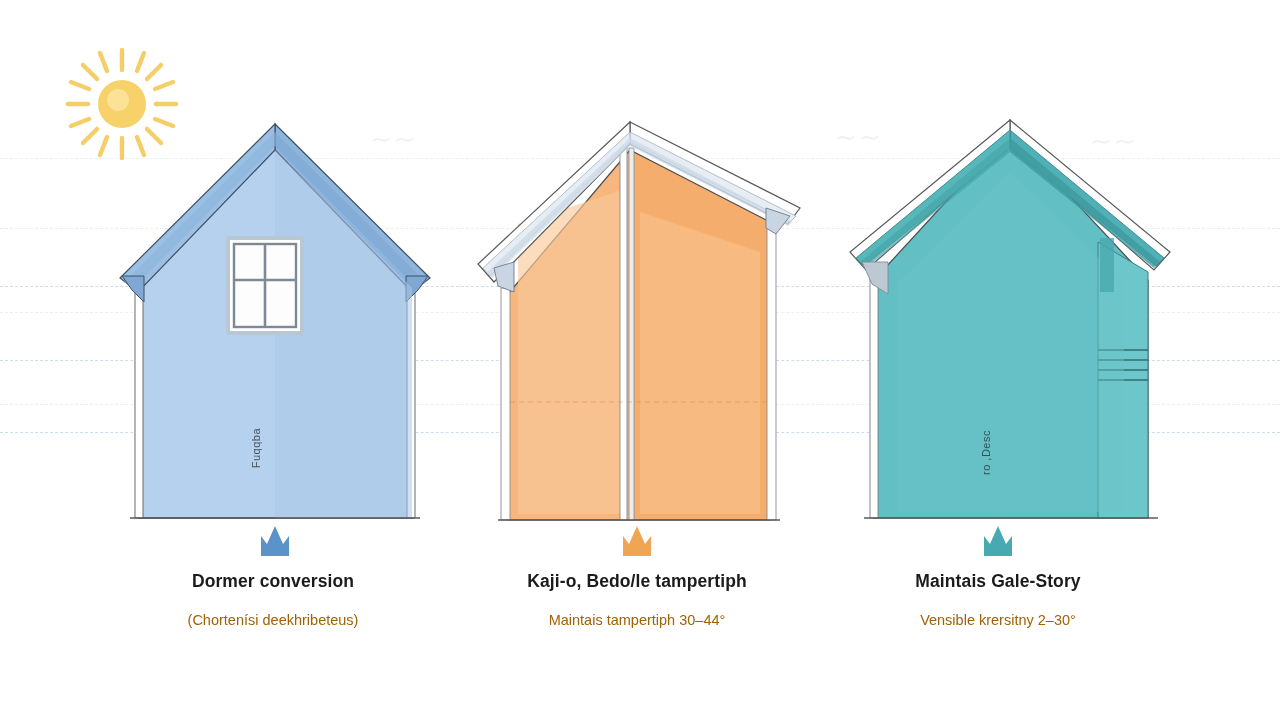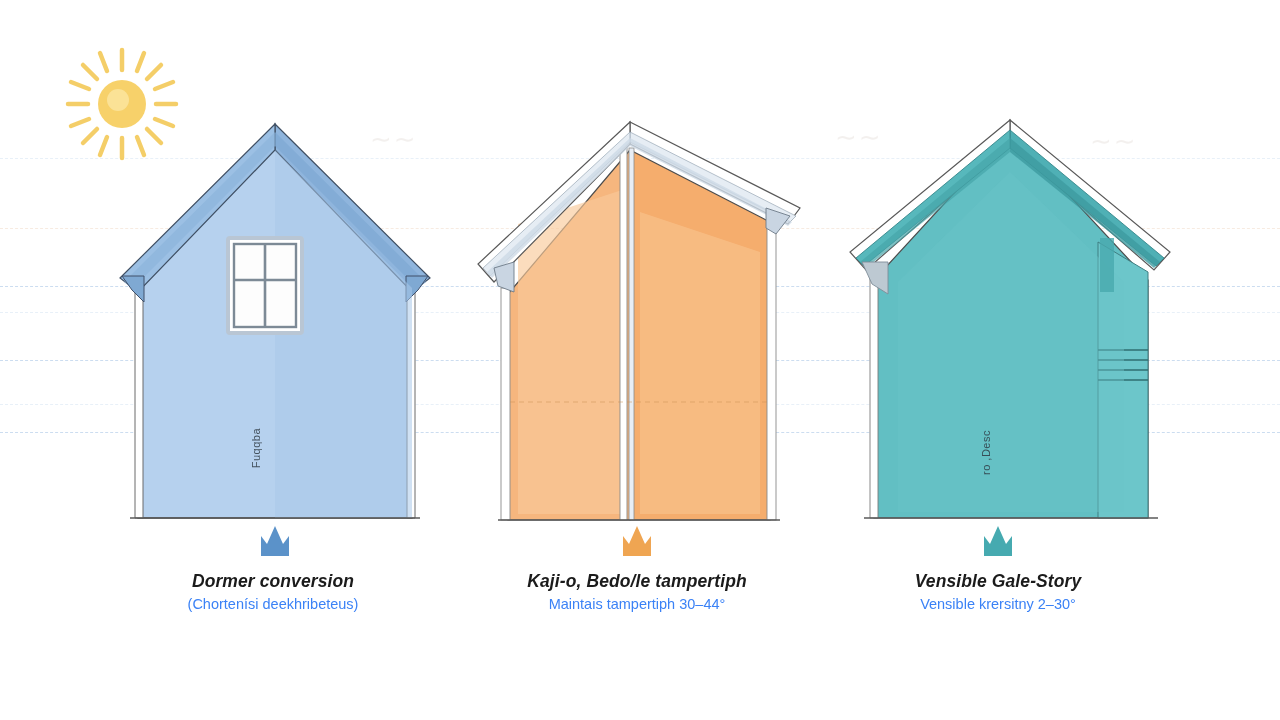--- a/index.html
+++ b/index.html
@@ -37,26 +37,25 @@
     position:absolute;
     text-align:center;
     width:360px;
   }
   .cap-title{
     font-size:17.5px;
     font-weight:bold;
     color:#1b1b1b;
     letter-spacing:.1px;
     white-space:nowrap;
-    font-style:italic;
   }
   .cap-sub{
     font-size:14.5px;
-    color:#3b82f6;
-    margin-top:4px;
+    color:#a16207;
+    margin-top:20px;
     white-space:nowrap;
   }
 
   .vlabel{
     position:absolute;
     font-size:11px;
     color:#2f3b44;
     writing-mode:vertical-rl;
     transform:rotate(180deg);
     letter-spacing:.5px;
@@ -223,17 +222,17 @@
     <div class="cap-title">Dormer conversion</div>
     <div class="cap-sub">(Chortenísi deekhribeteus)</div>
   </div>
 
   <div class="caption" style="left:457px;top:571px;">
     <div class="cap-title">Kaji-o, Bedo/le tampertiph</div>
     <div class="cap-sub">Maintais tampertiph 30–44°</div>
   </div>
 
   <div class="caption" style="left:818px;top:571px;">
-    <div class="cap-title">Vensible Gale-Story</div>
+    <div class="cap-title">Maintais Gale-Story</div>
     <div class="cap-sub">Vensible krersitny 2–30°</div>
   </div>
 
 </div>
 
 </body></html>

